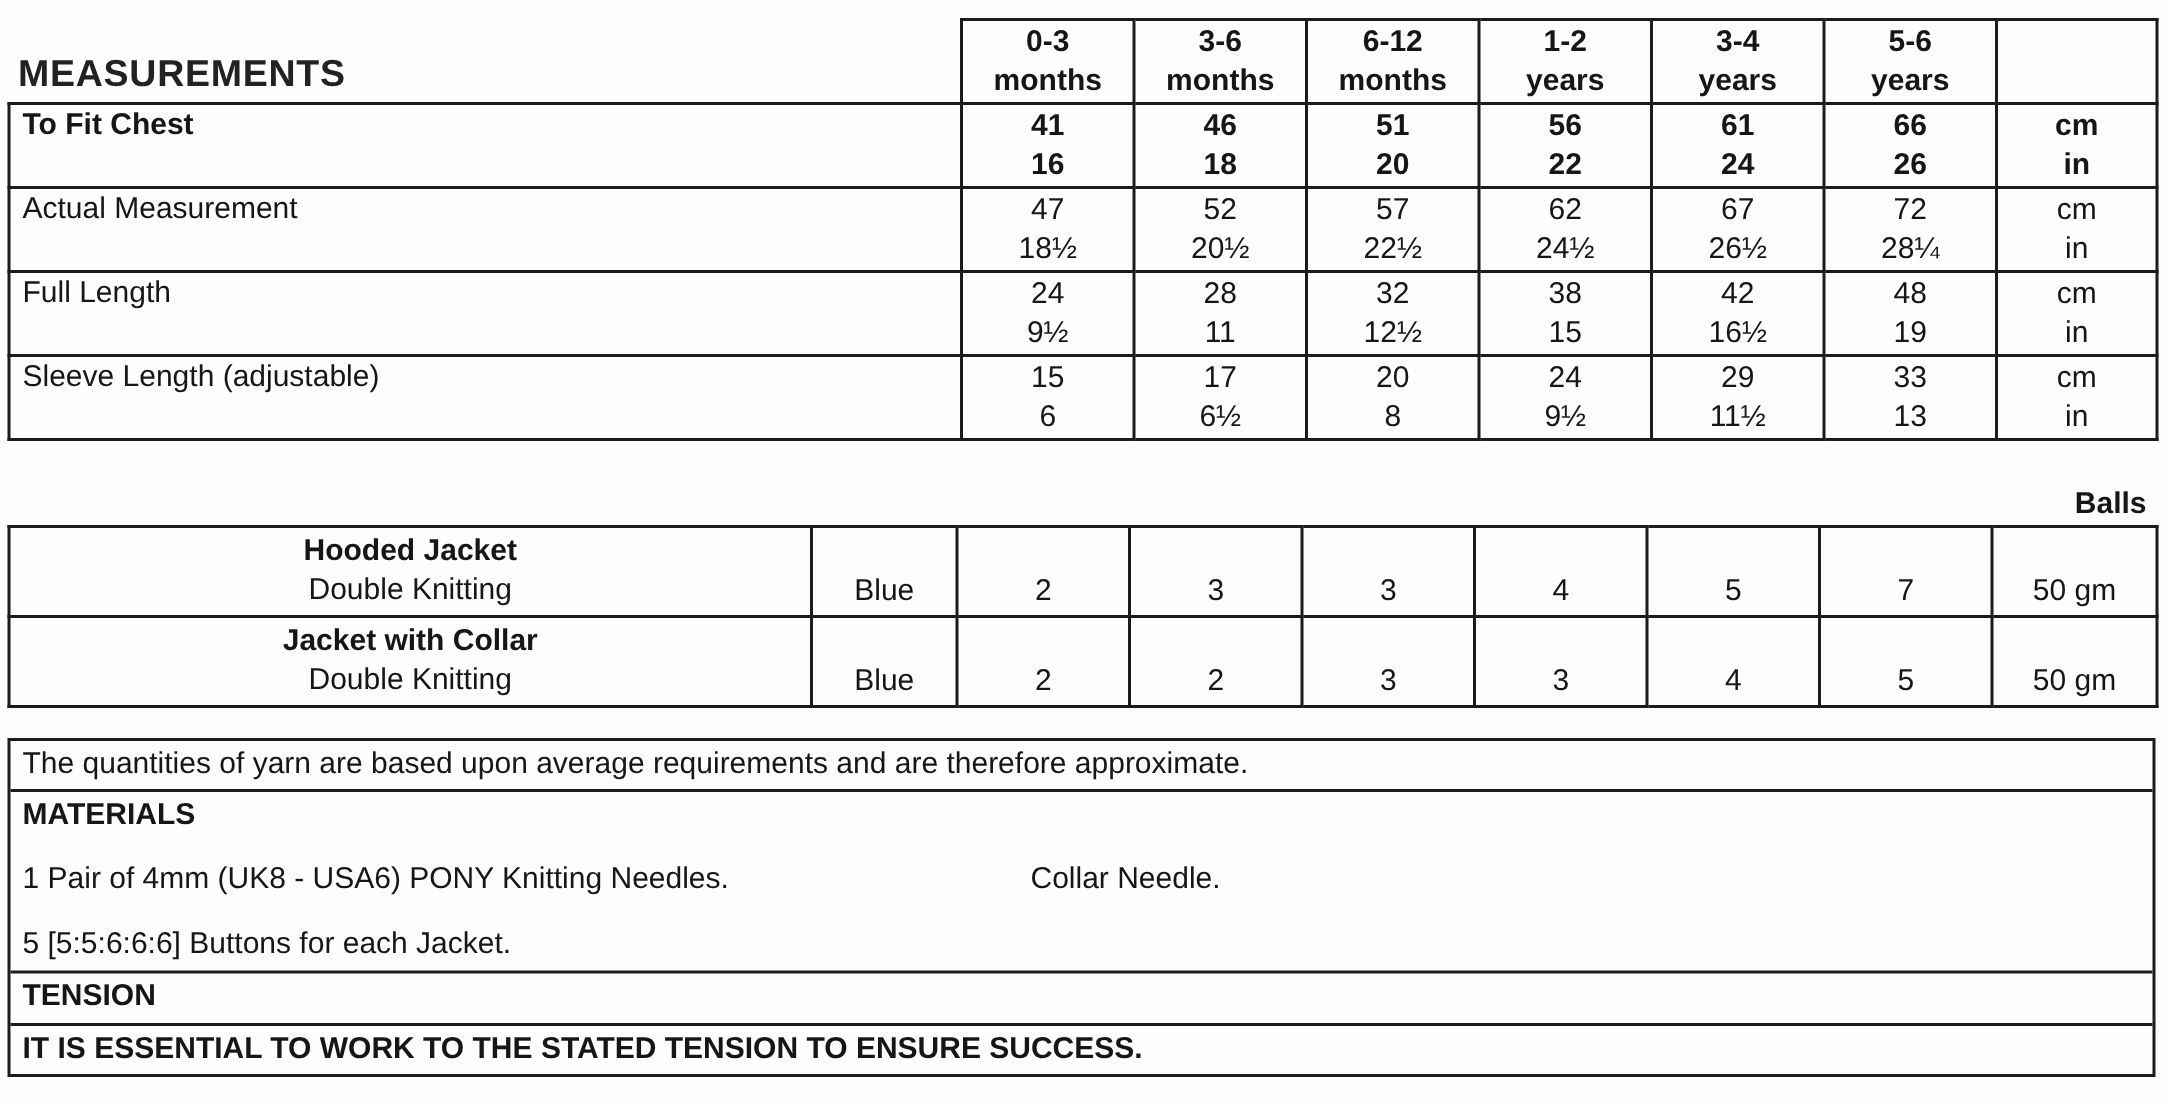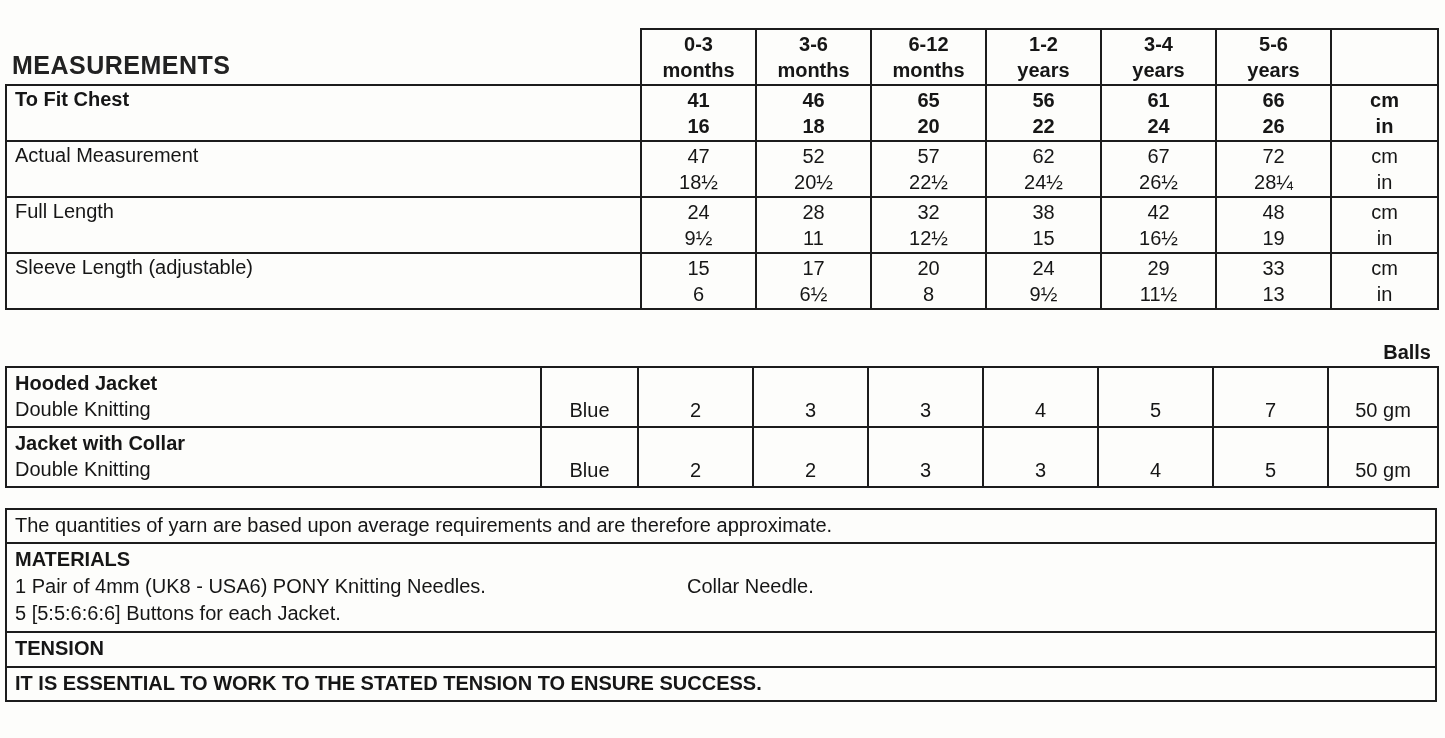--- a/index.html
+++ b/index.html
@@ -9,44 +9,44 @@
     font-family:"Liberation Sans", sans-serif;
     color:#161616;
     overflow:hidden;
   }
   .sheet { position:relative; width:1445px; height:738px; padding:0 5px; }
 
   table { border-collapse:collapse; table-layout:fixed; width:1432px; }
   td { border:2px solid #1c1c1c; font-size:20px; }
 
   
-  .m-table { margin-top:28px; }
+  .m-table { margin-top:12px; }
   .m-table td { height:56px; text-align:center; vertical-align:middle; }
   td.free { border:none; vertical-align:bottom; text-align:left; padding:0 0 4px 6px; }
   .page-title { font-size:25px; font-weight:bold; letter-spacing:0.5px; color:#222; }
   .hdr { font-weight:bold; }
   .hdr div, .val div { line-height:26px; }
   td.lbl { text-align:left; vertical-align:top; padding:2px 8px; }
   tr.strong td { font-weight:bold; }
 
   
   .balls-label { width:1432px; text-align:right; font-weight:bold; font-size:20px; margin-top:30px; padding-right:6px; line-height:24px; }
   .y-table { margin-top:2px; }
   .y-table td { height:56px; text-align:center; vertical-align:bottom; padding-bottom:4px; }
-  .y-table td.lbl { text-align:left; vertical-align:top; padding:2px 8px 4px 8px; }
+  .y-table td.lbl { text-align:center; vertical-align:top; padding:2px 8px 4px 8px; }
   .y-name { font-weight:bold; line-height:26px; }
   .y-type { line-height:26px; }
 
   
   .info-box { width:1432px; border:2px solid #1c1c1c; margin-top:20px; font-size:20px; }
   .info-sec { border-top:2px solid #1c1c1c; padding:2px 20px 4px 8px; }
   .info-sec:first-child { border-top:none; }
   .info-sec .h { font-weight:bold; line-height:27px; }
   .note-line { line-height:26px; }
-  .mat-row { display:flex; line-height:27px; }
+  .mat-row { display:flex; line-height:27px;margin-top:16px; }
   .mat-left { width:672px; flex:0 0 auto; }
   .mat-right { flex:1 1 auto; }
   .tension-text { line-height:26px; max-width:1420px; }
   .essential { font-weight:bold; line-height:26px; }
 </style>
 </head>
 <body>
 
 <div class="sheet">
 
@@ -97,21 +97,21 @@
       <td class="lbl">To Fit Chest</td>
       <td class="val">
             <div>41</div>
             <div>16</div>
           </td>
       <td class="val">
             <div>46</div>
             <div>18</div>
           </td>
       <td class="val">
-            <div>65</div>
+            <div>51</div>
             <div>20</div>
           </td>
       <td class="val">
             <div>56</div>
             <div>22</div>
           </td>
       <td class="val">
             <div>61</div>
             <div>24</div>
           </td>

